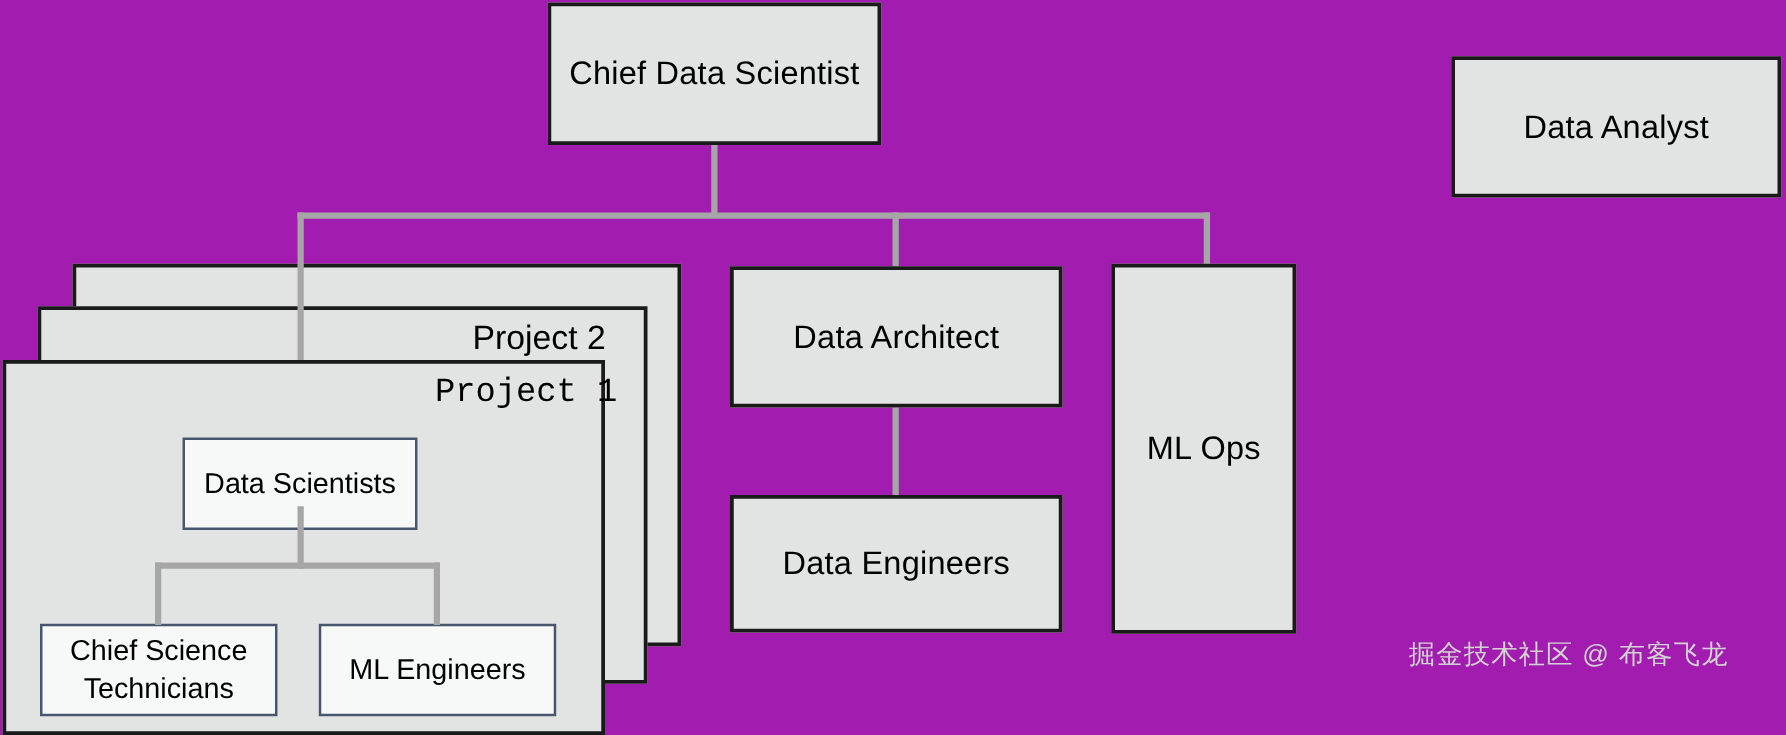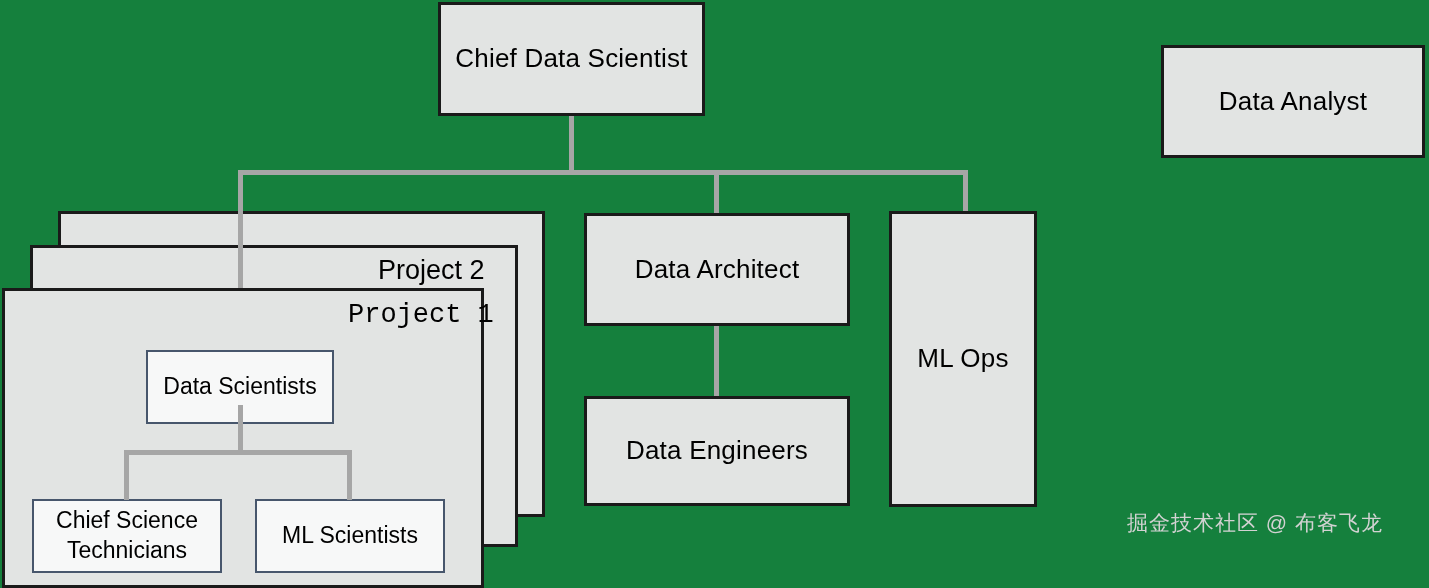--- a/index.html
+++ b/index.html
@@ -7,21 +7,21 @@
     padding: 0;
     background: #ffffff;
   }
   body {
     font-family: "Liberation Sans", sans-serif;
   }
   #canvas {
     position: relative;
     width: 1429px;
     height: 588px;
-    background: #15803d;
+    background: #a21caf;
     overflow: hidden;
   }
 
   
   .node {
     position: absolute;
     box-sizing: border-box;
     background: #E2E4E3;
     border: 3px solid #1A1A1A;
     display: flex;
@@ -119,21 +119,21 @@
 
   <div class="conn-v conn-inner" style="left:238px; top:405px; width:5px; height:50px;"></div>
   <div class="conn-h conn-inner" style="left:124px; top:450px; width:228px; height:5px;"></div>
   <div class="conn-v conn-inner" style="left:124px; top:450px; width:5px; height:50px;"></div>
   <div class="conn-v conn-inner" style="left:347px; top:450px; width:5px; height:50px;"></div>
 
   <div class="subnode" style="left:32px; top:499px; width:190px; height:74px;">
     <span>Chief Science Technicians</span>
   </div>
   <div class="subnode" style="left:255px; top:499px; width:190px; height:74px;">
-    <span>ML Scientists</span>
+    <span>ML Engineers</span>
   </div>
 
   <div class="node" style="left:584px; top:213px; width:266px; height:113px;">
     <span>Data Architect</span>
   </div>
   <div class="conn-v" style="left:714px; top:325px; width:5px; height:75px; z-index:3;"></div>
   <div class="node" style="left:584px; top:396px; width:266px; height:110px;">
     <span>Data Engineers</span>
   </div>
 

